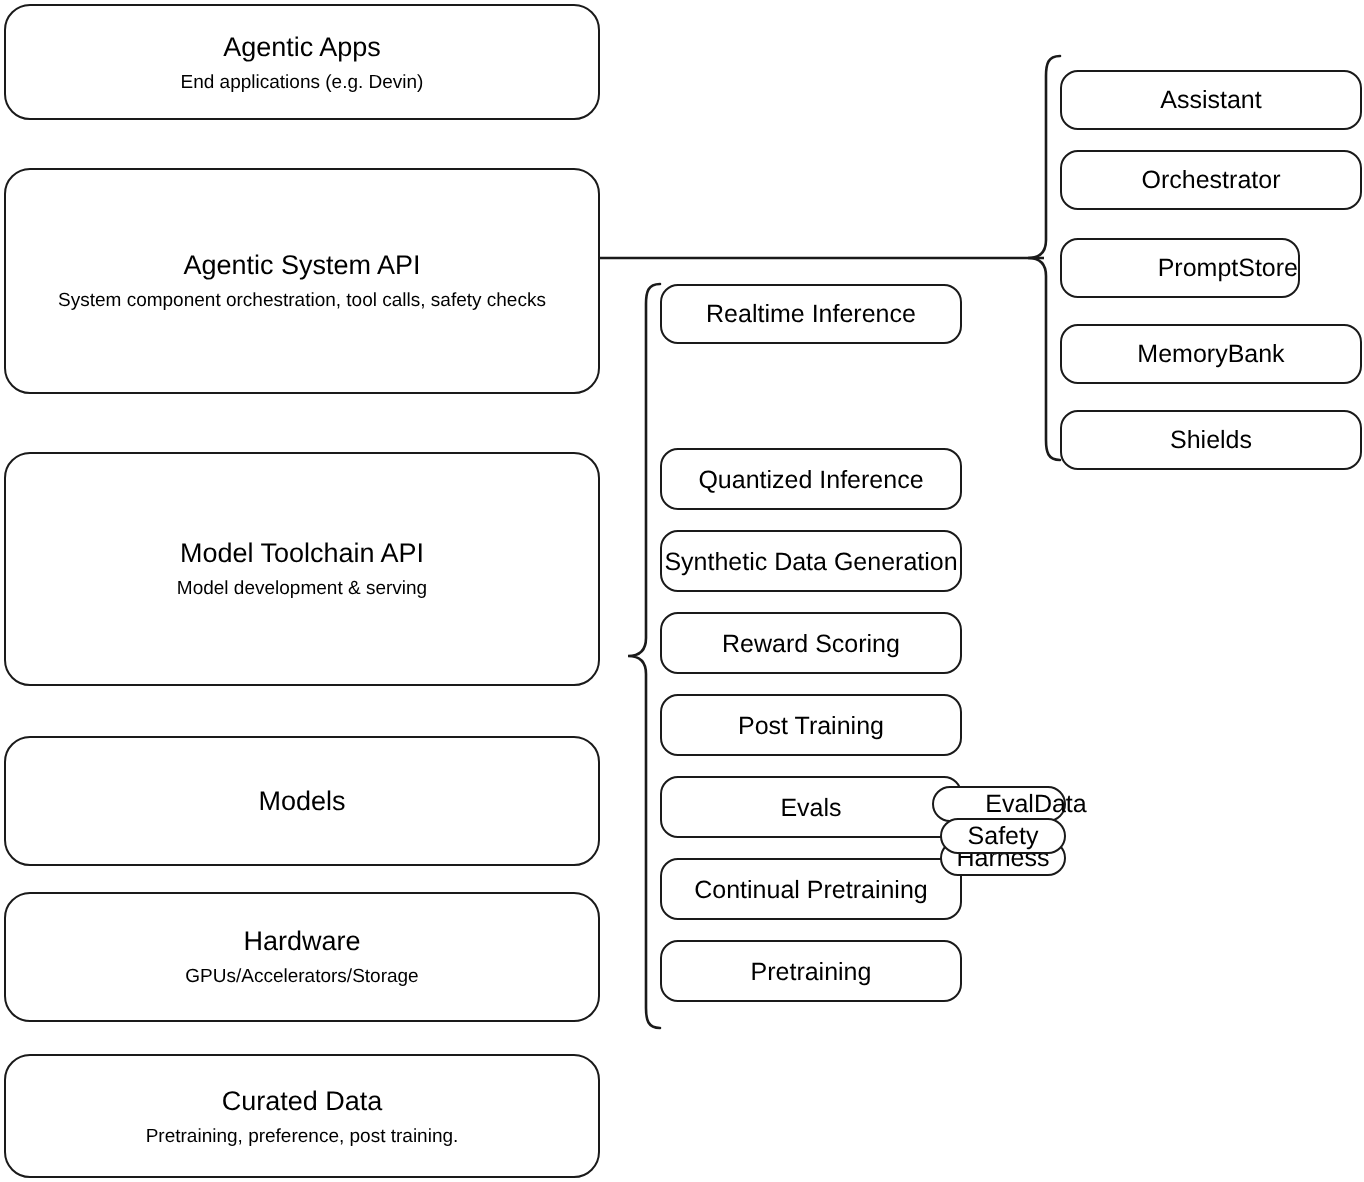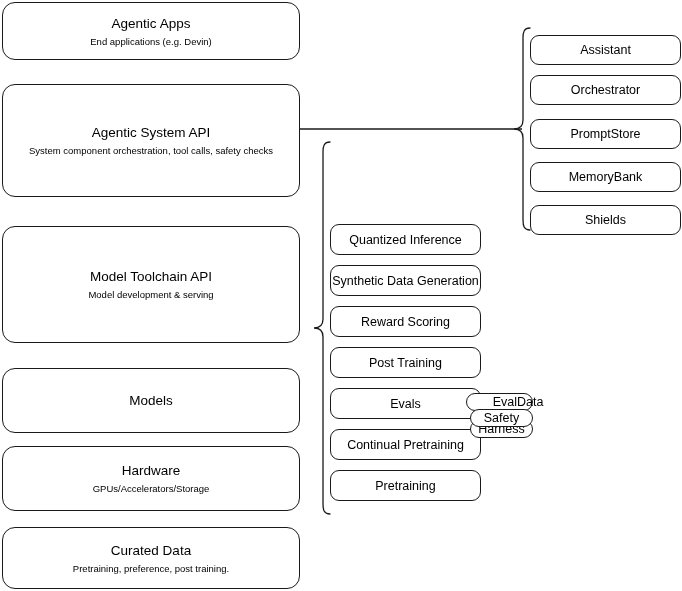--- a/index.html
+++ b/index.html
@@ -117,36 +117,39 @@
       <path d="M18,2 C12,2 11,6 11,12 L11,94 C11,100 8,103 2,103 C8,103 11,106 11,112 L11,194 C11,200 12,204 18,204" fill="none" stroke="#1a1a1a" stroke-width="1.3" stroke-linecap="round"></path>
     </svg>
   </div>
 
   <div class="node chip" style="left:530px; top:35px; width:151px; height:30px;">
     <span>Assistant</span>
   </div>
   <div class="node chip" style="left:530px; top:75px; width:151px; height:30px;">
     <span>Orchestrator</span>
   </div>
-  <div class="node chip" style="left:530px; top:119px; width:151px; height:30px;">
+  <div class="node chip" style="left:530px; top:119px; width:120px; height:30px;align-items:flex-end;">
     <span>PromptStore</span>
   </div>
   <div class="node chip" style="left:530px; top:162px; width:151px; height:30px;">
     <span>MemoryBank</span>
   </div>
   <div class="node chip" style="left:530px; top:205px; width:151px; height:30px;">
     <span>Shields</span>
   </div>
 
   <div class="conn" style="left:310px; top:140px; width:22px; height:378px;">
     <svg width="22" height="378" viewBox="0 0 22 378">
       <path d="M20,2 C14,2 13,6 13,12 L13,179 C13,185 10,188 4,188 C10,188 13,191 13,197 L13,364 C13,370 14,374 20,374" fill="none" stroke="#1a1a1a" stroke-width="1.3" stroke-linecap="round"></path>
     </svg>
   </div>
 
+  <div class="node chip" style="left:330px; top:142px; width:151px; height:30px;">
+    <span>Realtime Inference</span>
+  </div>
   <div class="node chip" style="left:330px; top:224px; width:151px; height:31px;">
     <span>Quantized Inference</span>
   </div>
   <div class="node chip" style="left:330px; top:265px; width:151px; height:31px;">
     <span>Synthetic Data Generation</span>
   </div>
   <div class="node chip" style="left:330px; top:306px; width:151px; height:31px;">
     <span>Reward Scoring</span>
   </div>
   <div class="node chip" style="left:330px; top:347px; width:151px; height:31px;">

